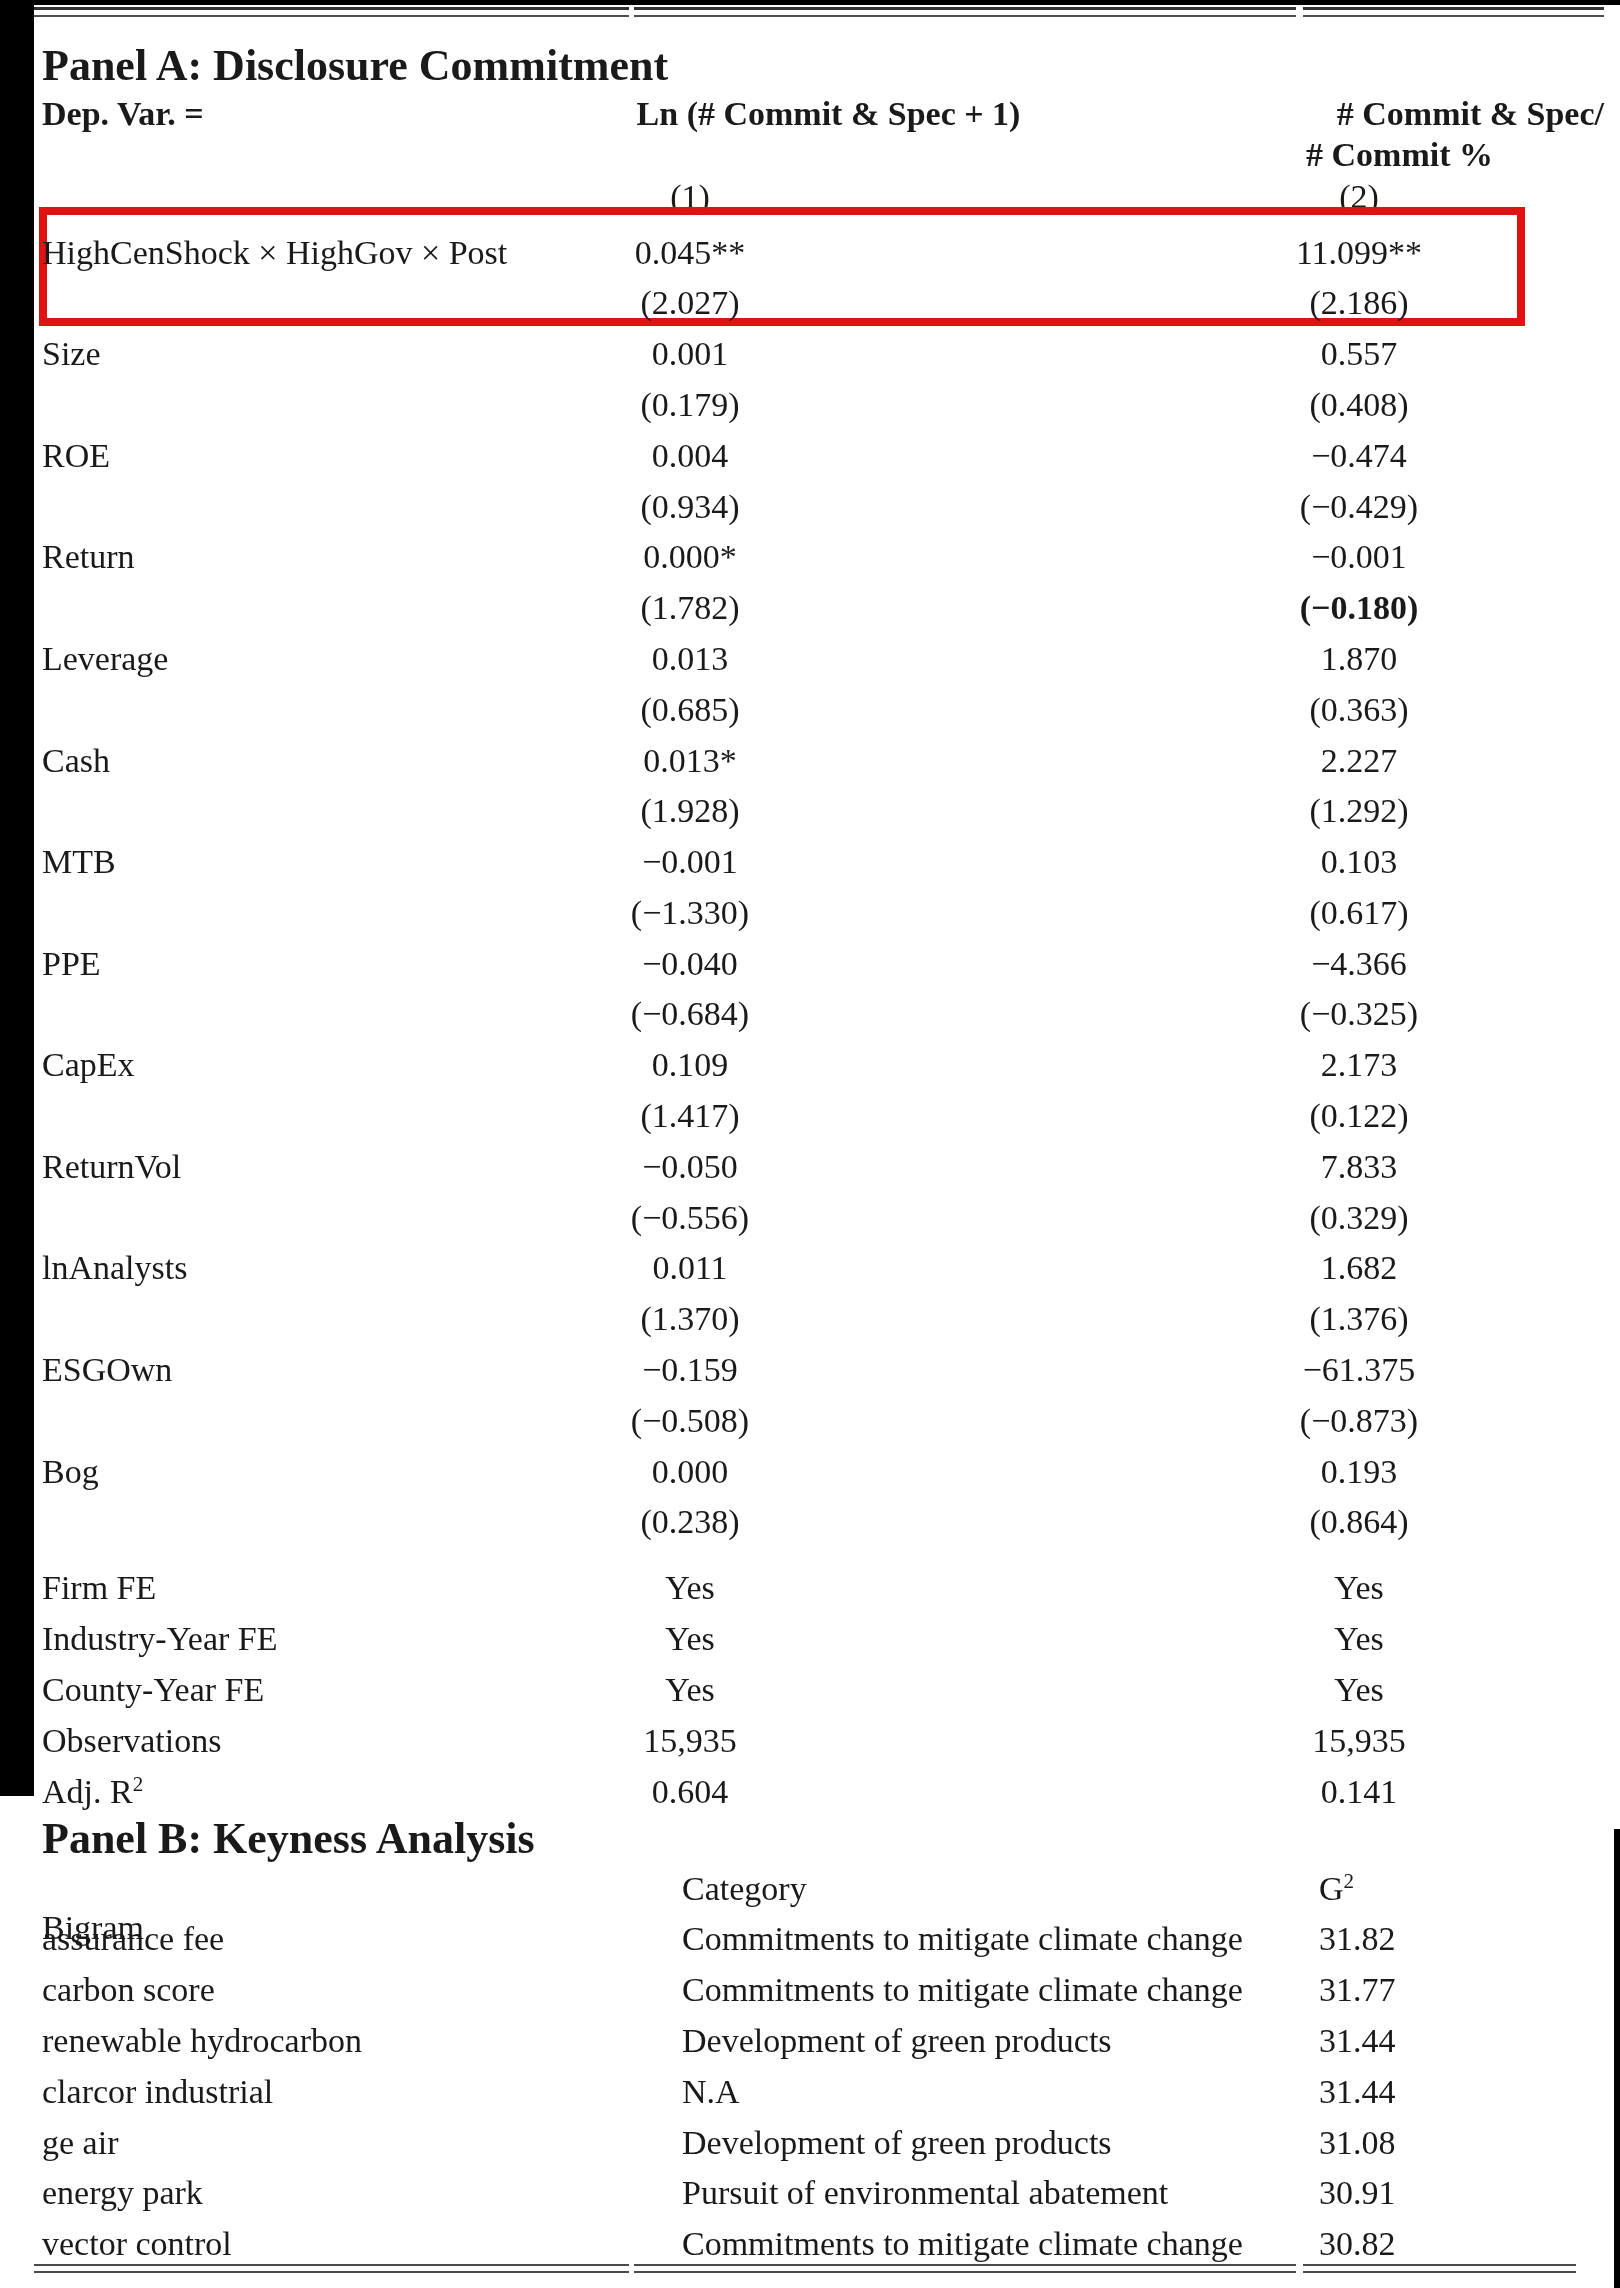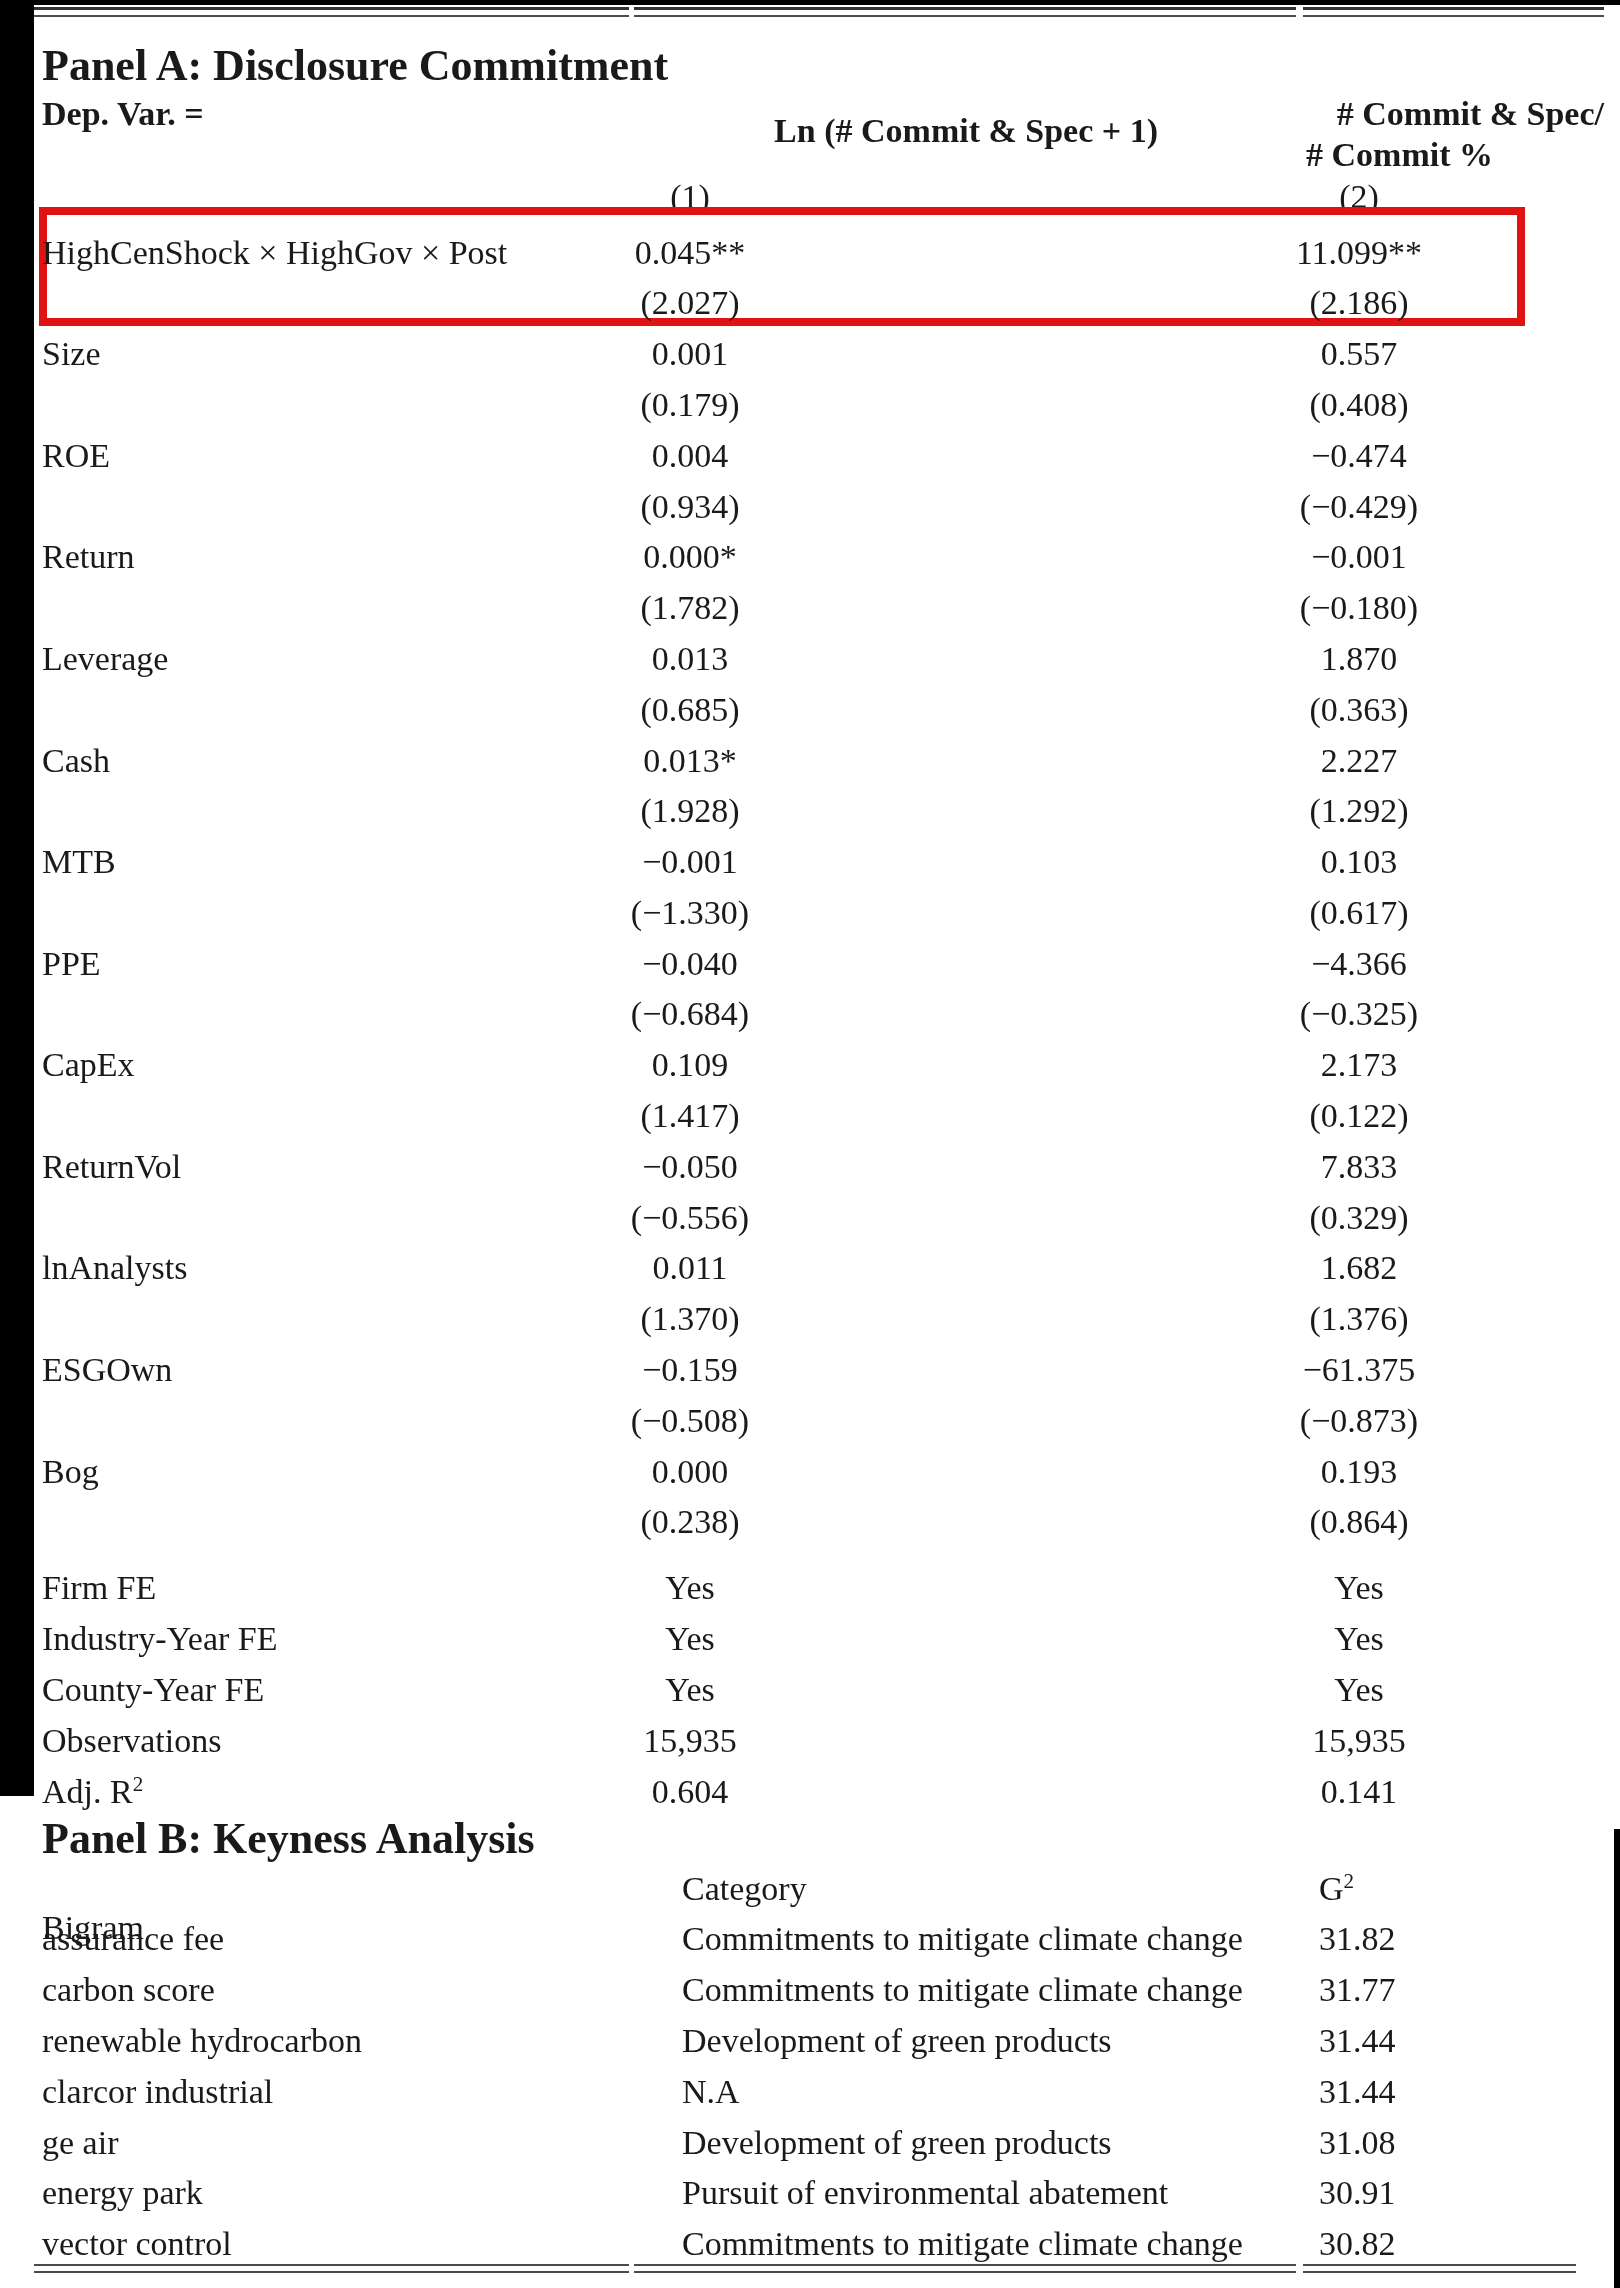--- a/index.html
+++ b/index.html
@@ -33,21 +33,21 @@
 <div class="bar" style="left:0;top:0;width:1621px;height:5.3px;"></div>
 <div class="bar" style="left:0;top:0;width:34px;height:1796px;"></div>
 <div class="bar" style="left:1614px;top:1829px;width:7.1px;height:460px;"></div>
 
 <div class="rule" style="left:34px;top:7.1px;width:595px;"></div>
 <div class="rule" style="left:634px;top:7.1px;width:662px;"></div>
 <div class="rule" style="left:1303px;top:7.1px;width:301px;"></div>
 
 <div class="ptitle" style="left:42px;top:45px;">Panel A: Disclosure Commitment</div>
 <div class="row bold lblcol" style="top:94px;text-align:right;">Dep. Var. =</div>
-<div class="row bold h1" style="top:111px;text-align:right;">Ln (# Commit &amp; Spec + 1)</div>
+<div class="row bold h1" style="top:94px;">Ln (# Commit &amp; Spec + 1)</div>
 <div class="row bold h2a" style="top:94px;"># Commit &amp; Spec/</div>
 <div class="row bold h2b" style="top:135px;"># Commit %</div>
 <div class="row c1" style="top:177px;">(1)</div>
 <div class="row c2" style="top:177px;">(2)</div>
 
 <div id="hl" style="border-color: rgb(224, 18, 18);"></div>
 
 <div id="rows">
     <div class="row lblcol" style="top: 233px;">HighCenShock × HighGov × Post</div>
     <div class="row c1" style="top: 233px;">0.045**</div>
@@ -61,21 +61,21 @@
     <div class="row c2" style="top: 385px;">(0.408)</div>
     <div class="row lblcol" style="top: 436px;">ROE</div>
     <div class="row c1" style="top: 436px;">0.004</div>
     <div class="row c2" style="top: 436px;">−0.474</div>
     <div class="row c1" style="top: 487px;">(0.934)</div>
     <div class="row c2" style="top: 487px;">(−0.429)</div>
     <div class="row lblcol" style="top: 537px;">Return</div>
     <div class="row c1" style="top: 537px;">0.000*</div>
     <div class="row c2" style="top: 537px;">−0.001</div>
     <div class="row c1" style="top: 588px;">(1.782)</div>
-    <div class="row c2" style="top: 588px;">(−0.180)</div>
+    <div class="row c2" style="top: 588px; font-weight: bold;">(−0.180)</div>
     <div class="row lblcol" style="top: 639px;">Leverage</div>
     <div class="row c1" style="top: 639px;">0.013</div>
     <div class="row c2" style="top: 639px;">1.870</div>
     <div class="row c1" style="top: 690px;">(0.685)</div>
     <div class="row c2" style="top: 690px;">(0.363)</div>
     <div class="row lblcol" style="top: 741px;">Cash</div>
     <div class="row c1" style="top: 741px;">0.013*</div>
     <div class="row c2" style="top: 741px;">2.227</div>
     <div class="row c1" style="top: 791px;">(1.928)</div>
     <div class="row c2" style="top: 791px;">(1.292)</div>

